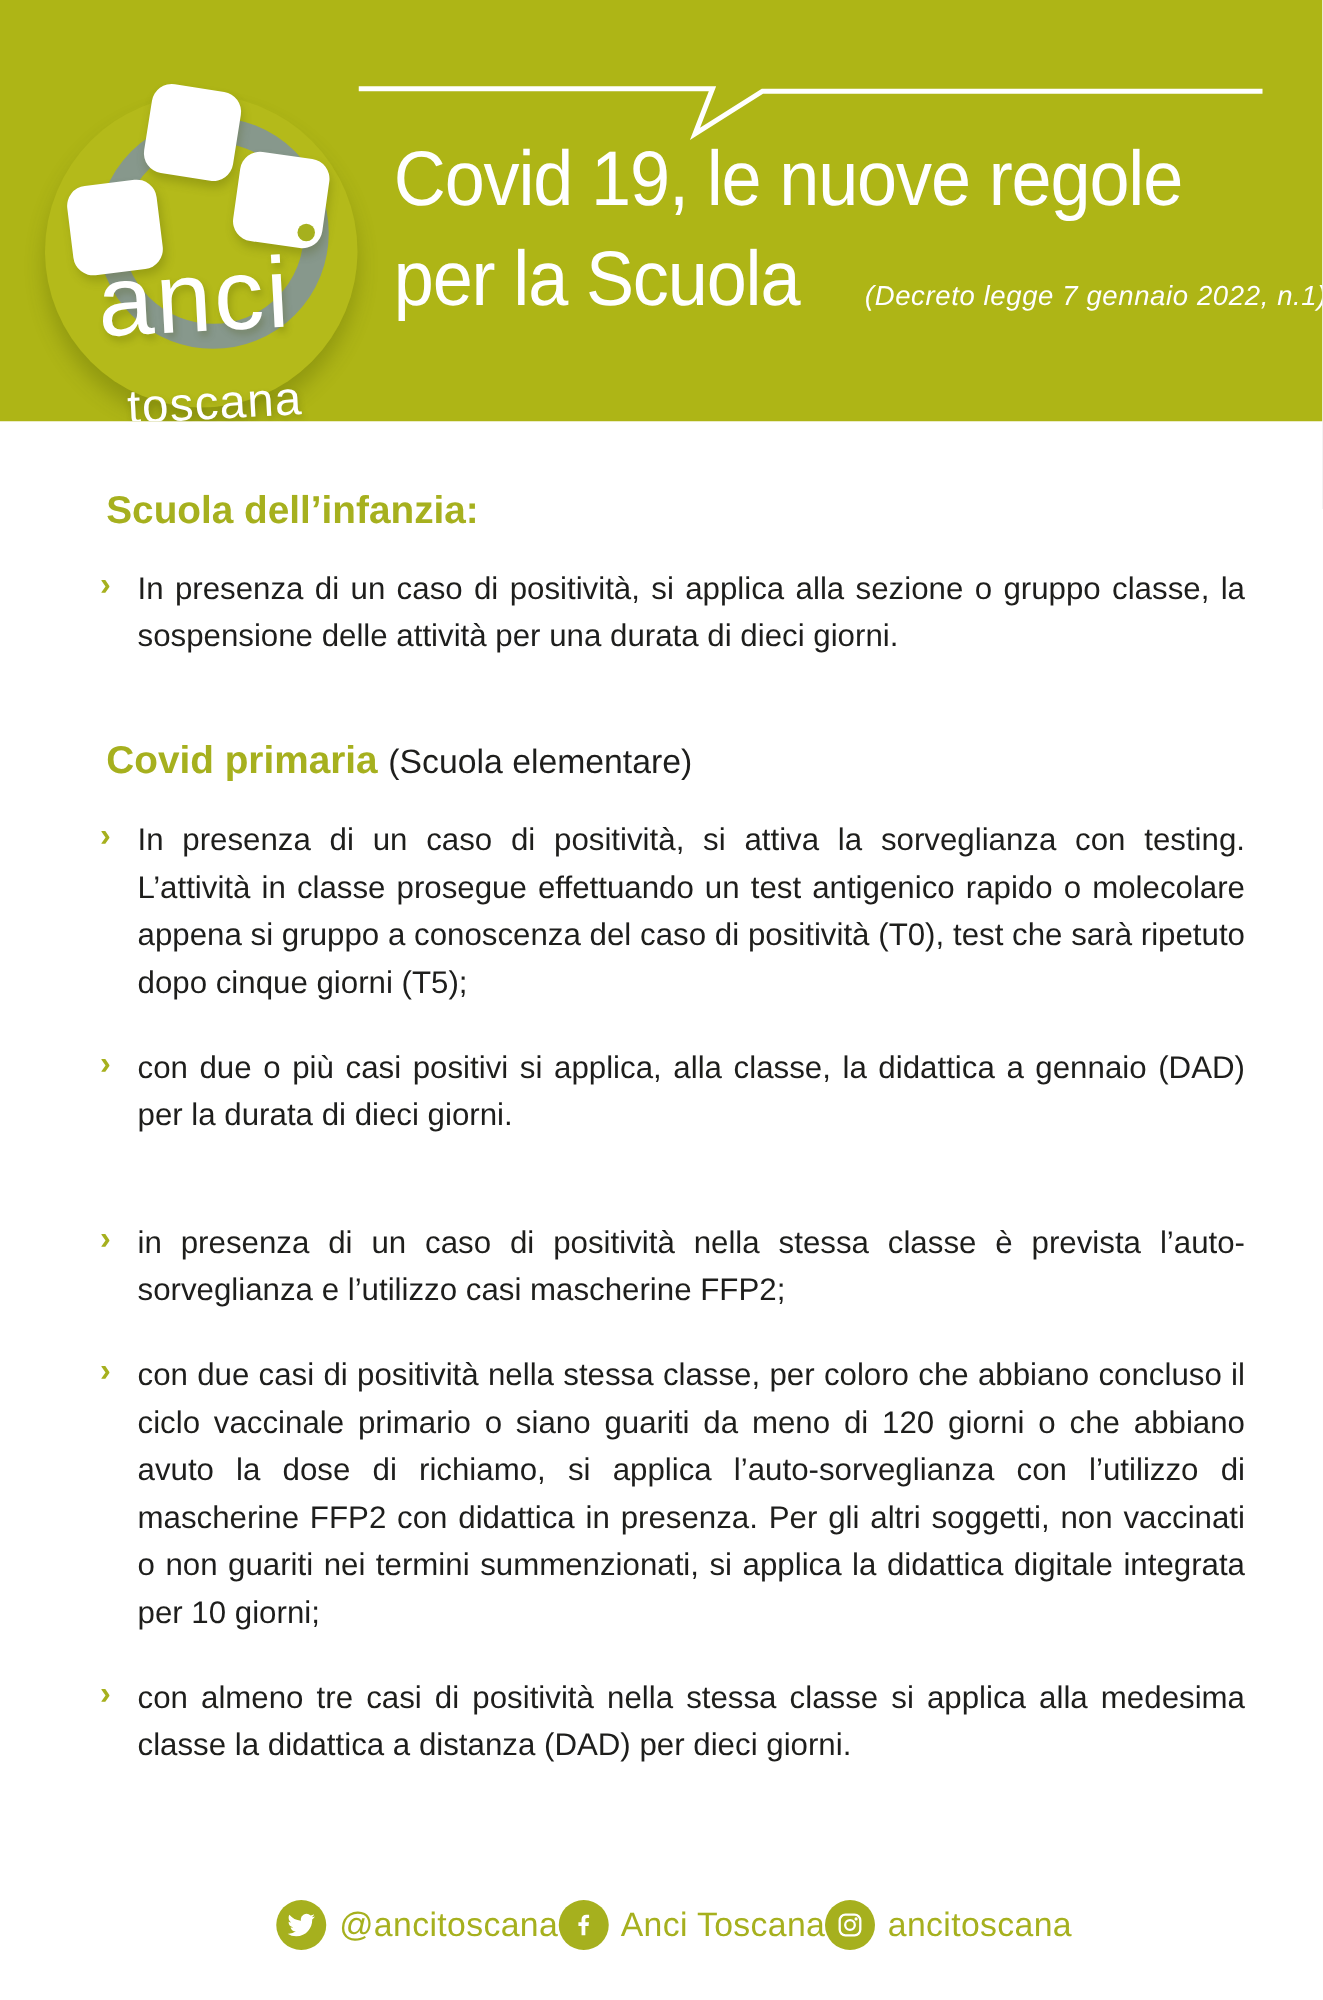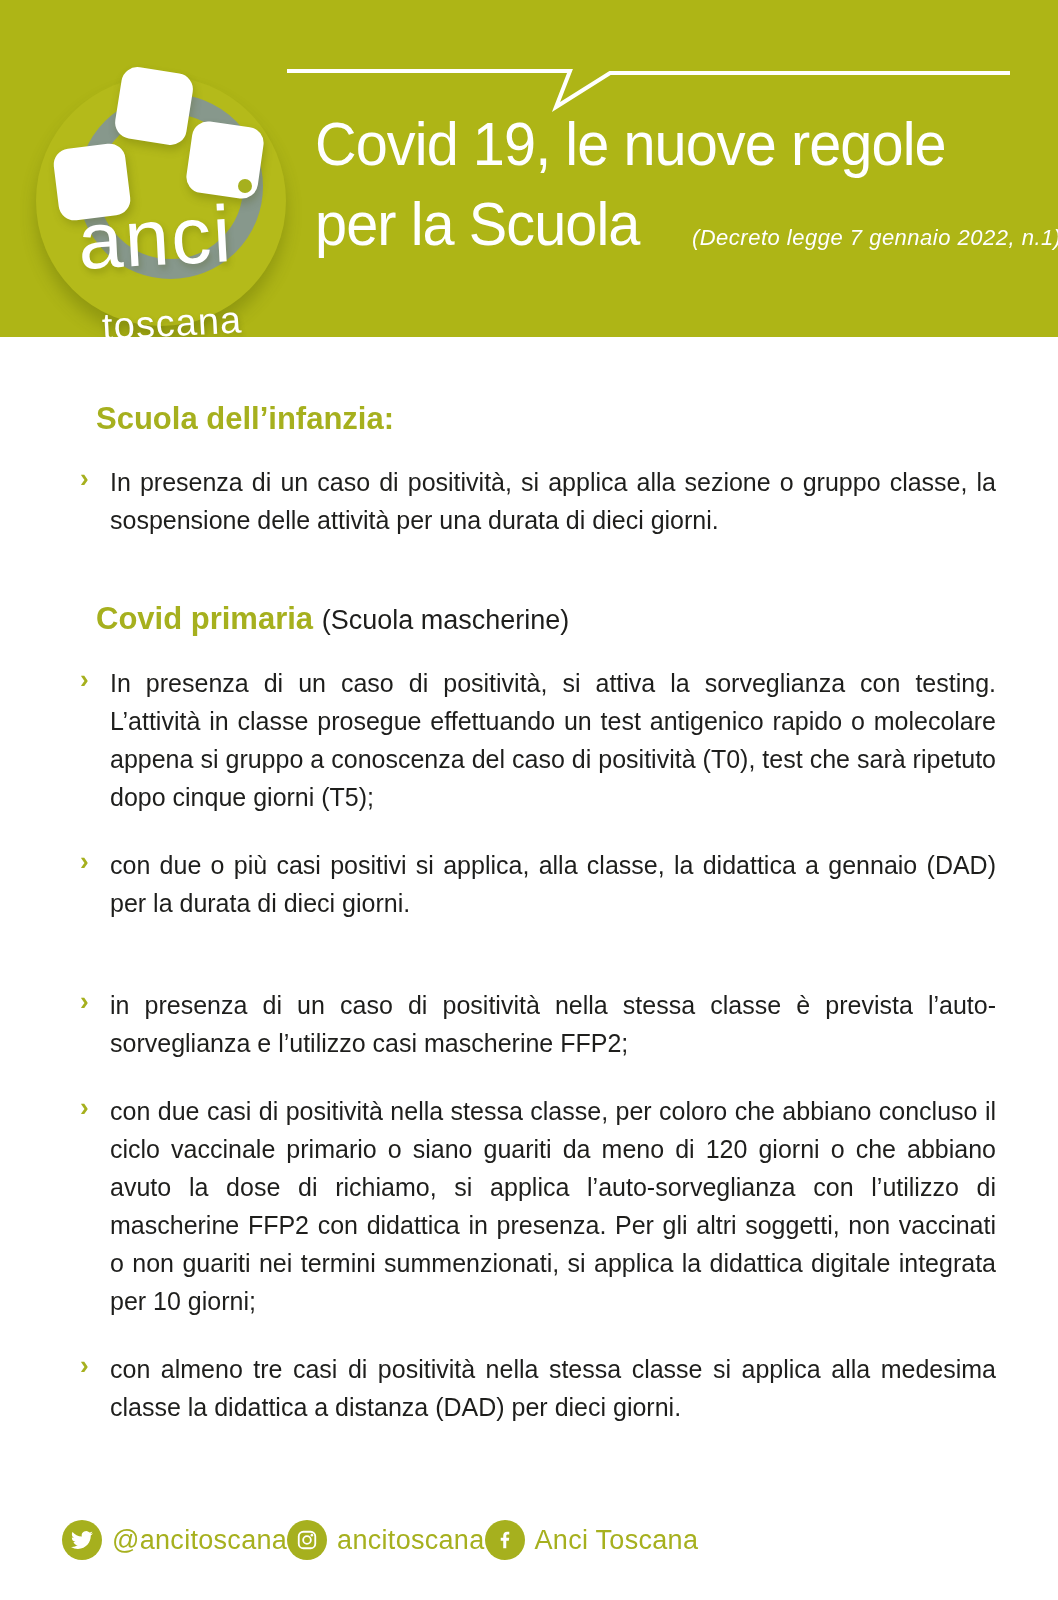--- a/index.html
+++ b/index.html
@@ -54,34 +54,34 @@
     letter-spacing:1px;transform:rotate(-3deg);text-shadow:1px 3px 5px rgba(70,80,0,.25);
   }
   
   .content{
     position:absolute;left:0;top:337px;width:1058px;
     padding:46px 58px 0 80px;box-sizing:border-box;
     color:#1e1e1c;font-size:25px;line-height:38px;
   }
   .section{margin:0 0 56px 0;}
   .sec-heading{
-    margin:16px;font-size:31px;line-height:40px;font-weight:700;color:#a6b01e;
+    margin:5px;font-size:31px;line-height:40px;font-weight:700;color:#a6b01e;
     padding-left:25px;text-indent:-25px;
   }
   .sec-sub{font-weight:400;color:#1e1e1c;font-size:27px;}
   .bullet{display:flex;margin-top:20px;}
   .bullet + .bullet{margin-top:22px;}
   .bullet-marker{
     flex:0 0 26px;color:#a6b01e;font-weight:700;font-size:26px;line-height:38px;
   }
   .bullet p{flex:1;margin:4px;text-align:justify;}
   
   .footer{
     position:absolute;left:0;top:1520px;width:1058px;box-sizing:border-box;
-    padding:0 41px 0 62px;display:flex;justify-content:flex-start;align-items:center;
+    padding:0 41px 0 62px;display:flex;justify-content:center;align-items:center;
   }
   .social{display:flex;align-items:center;gap:10px;cursor:pointer;}
   .social-icon{
     width:40px;height:40px;border-radius:50%;background:#a6b01e;
     display:flex;align-items:center;justify-content:center;flex:0 0 40px;
   }
   .social-label{color:#a6b01e;font-size:27px;font-weight:400;letter-spacing:0.3px;}
 </style>
 </head>
 <body>
@@ -118,21 +118,21 @@
 
     <div class="section">
       <h2 class="sec-heading"><span>Scuola dell’infanzia:</span></h2>
       <div class="bullet">
         <span class="bullet-marker">›</span>
         <p>In presenza di un caso di positività, si applica alla sezione o gruppo classe, la sospensione delle attività per una durata di dieci giorni.</p>
       </div>
     </div>
 
     <div class="section">
-      <h2 class="sec-heading"><span>Covid primaria</span> <span class="sec-sub">(Scuola mascherine)</span></h2>
+      <h2 class="sec-heading"><span>Covid primaria</span> <span class="sec-sub">(Scuola elementare)</span></h2>
       <div class="bullet">
         <span class="bullet-marker">›</span>
         <p>In presenza di un caso di positività, si attiva la sorveglianza con testing. L’attività in classe prosegue effettuando un test antigenico rapido o molecolare appena si gruppo a conoscenza del caso di positività (T0), test che sarà ripetuto dopo cinque giorni (T5);</p>
       </div>
       <div class="bullet">
         <span class="bullet-marker">›</span>
         <p>con due o più casi positivi si applica, alla classe, la didattica a gennaio (DAD) per la durata di dieci giorni.</p>
       </div>
     </div>
 
@@ -159,32 +159,32 @@
         <svg width="22" height="22" viewBox="0 0 24 24">
           <path fill="#ffffff" d="M23.953 4.57a10 10 0 0 1-2.825.775 4.958 4.958 0 0 0 2.163-2.723 9.99 9.99 0 0 1-3.127 1.195 4.92 4.92 0 0 0-8.384 4.482C7.69 8.095 4.067 6.13 1.64 3.162a4.822 4.822 0 0 0-.666 2.475c0 1.71.87 3.213 2.188 4.096a4.904 4.904 0 0 1-2.228-.616v.06a4.923 4.923 0 0 0 3.946 4.827 4.996 4.996 0 0 1-2.212.085 4.936 4.936 0 0 0 4.604 3.417 9.867 9.867 0 0 1-6.102 2.105c-.39 0-.779-.023-1.17-.067a13.995 13.995 0 0 0 7.557 2.209c9.053 0 13.998-7.496 13.998-13.985 0-.21 0-.42-.015-.63A9.935 9.935 0 0 0 24 4.59z"></path>
         </svg>
       </span>
       <span class="social-label">@ancitoscana</span>
     </div>
 
     <div class="social">
       <span class="social-icon">
         <svg width="22" height="22" viewBox="0 0 24 24">
+          <path fill="#ffffff" d="M13.397 20.997v-8.196h2.765l.411-3.209h-3.176V7.548c0-.926.258-1.56 1.587-1.56h1.684V3.127A22.336 22.336 0 0 0 14.201 3c-2.444 0-4.122 1.492-4.122 4.231v2.355H7.332v3.209h2.753v8.202z"></path>
+        </svg>
+      </span>
+      <span class="social-label">Anci Toscana</span>
+    </div>
+
+    <div class="social">
+      <span class="social-icon">
+        <svg width="22" height="22" viewBox="0 0 24 24">
           <rect x="3" y="3" width="18" height="18" rx="5" fill="none" stroke="#ffffff" stroke-width="2"></rect>
           <circle cx="12" cy="12" r="4.2" fill="none" stroke="#ffffff" stroke-width="2"></circle>
           <circle cx="17.3" cy="6.7" r="1.4" fill="#ffffff"></circle>
         </svg>
       </span>
       <span class="social-label">ancitoscana</span>
     </div>
 
-    <div class="social">
-      <span class="social-icon">
-        <svg width="22" height="22" viewBox="0 0 24 24">
-          <path fill="#ffffff" d="M13.397 20.997v-8.196h2.765l.411-3.209h-3.176V7.548c0-.926.258-1.56 1.587-1.56h1.684V3.127A22.336 22.336 0 0 0 14.201 3c-2.444 0-4.122 1.492-4.122 4.231v2.355H7.332v3.209h2.753v8.202z"></path>
-        </svg>
-      </span>
-      <span class="social-label">Anci Toscana</span>
-    </div>
-
 
   </div>
 </div>
 
 </body></html>

